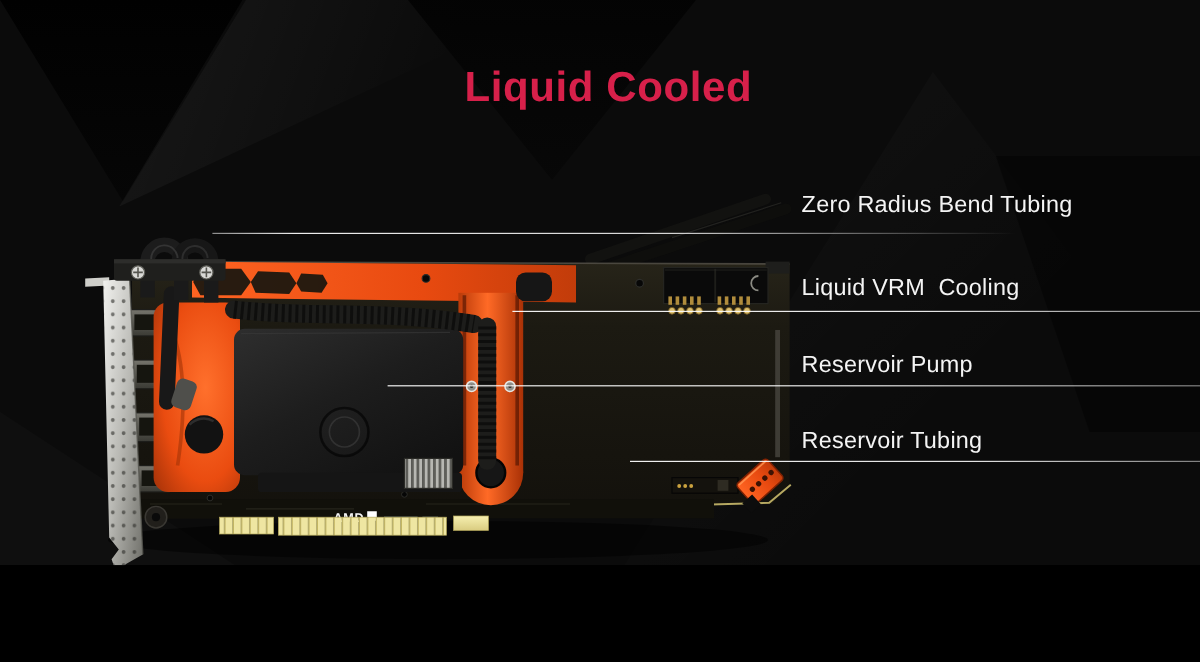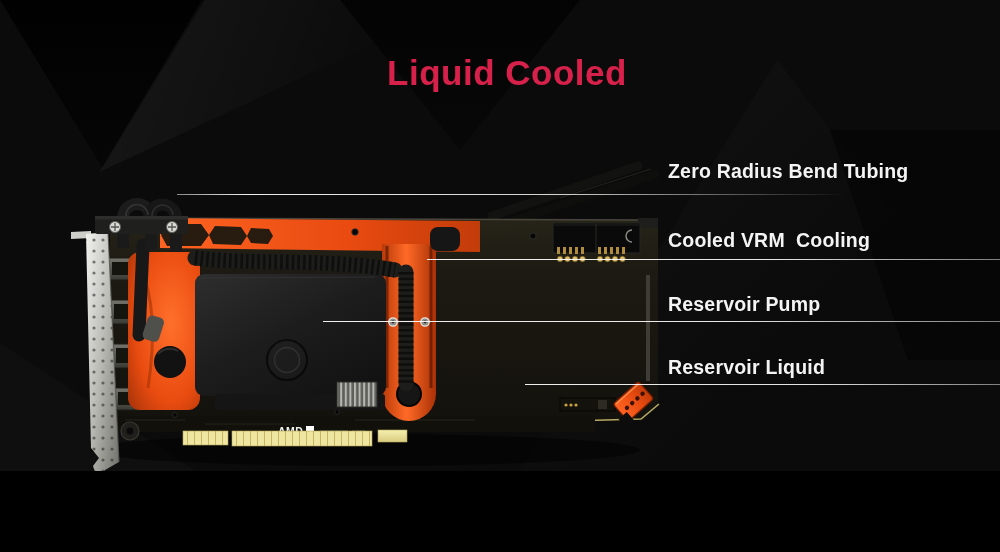--- a/index.html
+++ b/index.html
@@ -28,21 +28,21 @@
     clip-path:polygon(0 0,100% 100%,0 100%);
     background:rgba(255,255,255,0.02);}
 
   .page-title{
     position:absolute;left:0;top:53px;width:1014px;text-align:center;
     font-size:35px;font-weight:bold;letter-spacing:.5px;
     color:var(--accent-red,#d7204a);
   }
   .callout-label{
     position:absolute;left:668px;color:#f4f4f4;font-size:19.5px;
-    line-height:22px;white-space:pre;letter-spacing:.2px;font-weight:bold;
+    line-height:22px;white-space:pre;letter-spacing:.2px;
   }
   .lbl-1{top:160px;} .lbl-2{top:229px;} .lbl-3{top:293px;} .lbl-4{top:356px;}
   .leader{position:absolute;height:1px;z-index:5;}
   .line-1{left:177px;top:194px;width:690px;
     background:linear-gradient(90deg,rgba(245,245,245,.55),rgba(250,250,250,.95) 10%,rgba(248,248,248,.85) 55%,rgba(248,248,248,0) 97%);}
   .line-2{left:427px;top:259px;width:573px;
     background:linear-gradient(90deg,rgba(252,252,252,.95),rgba(250,250,250,.92) 60%,rgba(245,245,245,.5));}
   .line-3{left:323px;top:321px;width:677px;
     background:linear-gradient(90deg,rgba(252,252,252,.95),rgba(250,250,250,.92) 60%,rgba(245,245,245,.5));}
   .line-4{left:525px;top:384px;width:475px;
@@ -285,17 +285,17 @@
       <rect x="-23" y="4" width="11" height="11" fill="#0d0d0d"></rect>
     </g>
   </svg>
 
   <div class="leader line-1"></div>
   <div class="leader line-2"></div>
   <div class="leader line-3"></div>
   <div class="leader line-4"></div>
 
   <div class="callout-label lbl-1">Zero Radius Bend Tubing</div>
-  <div class="callout-label lbl-2">Cooled VRM  Cooling</div>
+  <div class="callout-label lbl-2">Liquid VRM  Cooling</div>
   <div class="callout-label lbl-3">Reservoir Pump</div>
-  <div class="callout-label lbl-4">Reservoir Liquid</div>
+  <div class="callout-label lbl-4">Reservoir Tubing</div>
 
 </div>
 
 </body></html>

